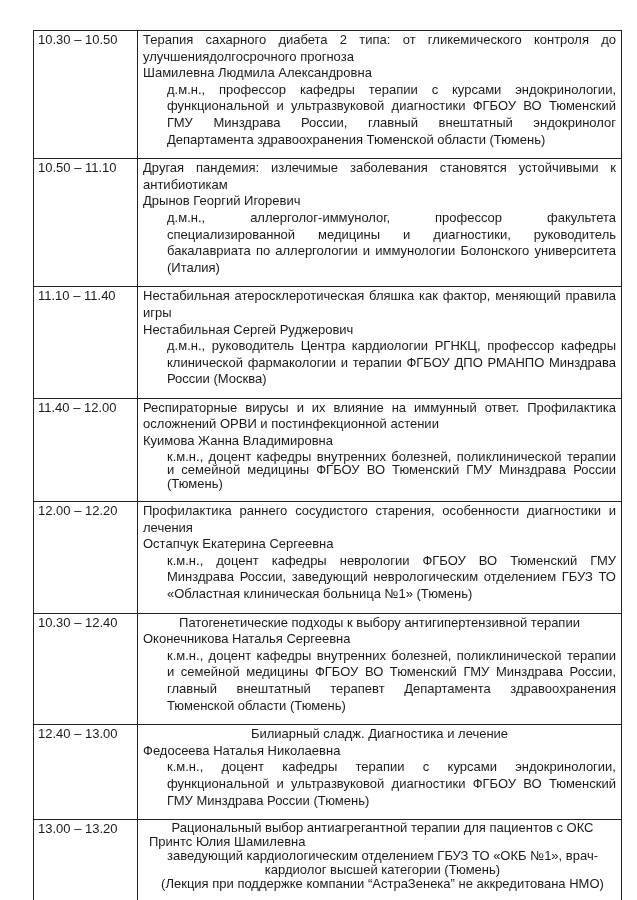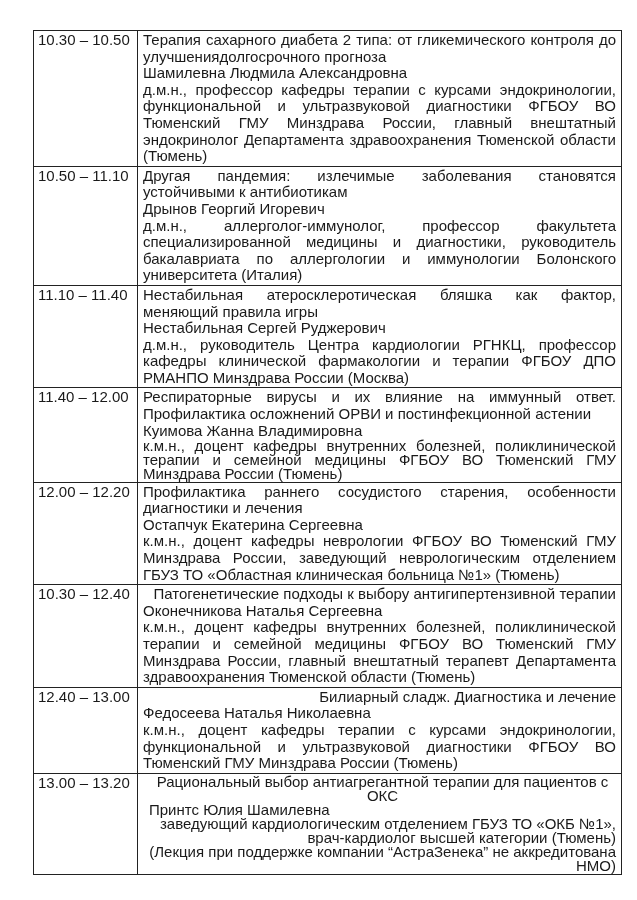--- a/index.html
+++ b/index.html
@@ -1,28 +1,28 @@
 <!DOCTYPE html>
 <html><head>
 <meta charset="utf-8">
 <style>
   html, body { margin: 0; padding: 0; background: #ffffff; }
   body { width: 637px; height: 900px; position: relative; overflow: hidden;
          font-family: "Liberation Sans", "DejaVu Sans", sans-serif; color: #1a1a1a; }
   .program { position: absolute; left: 33px; top: 30px; width: 589px;
              border-collapse: collapse; table-layout: fixed; }
-  .program td { border: 1px solid #222; vertical-align: top; padding: 1px 5px 1px 5px;
-                font-size: 15px; line-height: 16.6px; }
+  .program td { border: 1px solid #222; vertical-align: top; padding: 1px 5px 10px 5px;
+                font-size: 13px; line-height: 16.6px; }
   .program td.time { width: 94px; padding-left: 4px; }
   .title { font-weight: normal; text-align: justify; }
   .title.plain { font-weight: normal; text-align: center; }
   .speaker { }
-  .role { text-align: justify; }
+  .role { text-align: justify; margin-left: 24px; }
   .role.tight { line-height: 13.8px; }
-  .left { text-align: right; }
+  .left { text-align: center; }
 </style>
 </head>
 <body>
 
 <table class="program">
   <tbody>
     <tr style="height:115px">
       <td class="time">10.30 – 10.50</td>
       <td>
         <div class="title">Терапия сахарного диабета 2 типа: от гликемического контроля до улучшениядолгосрочного прогноза</div>

